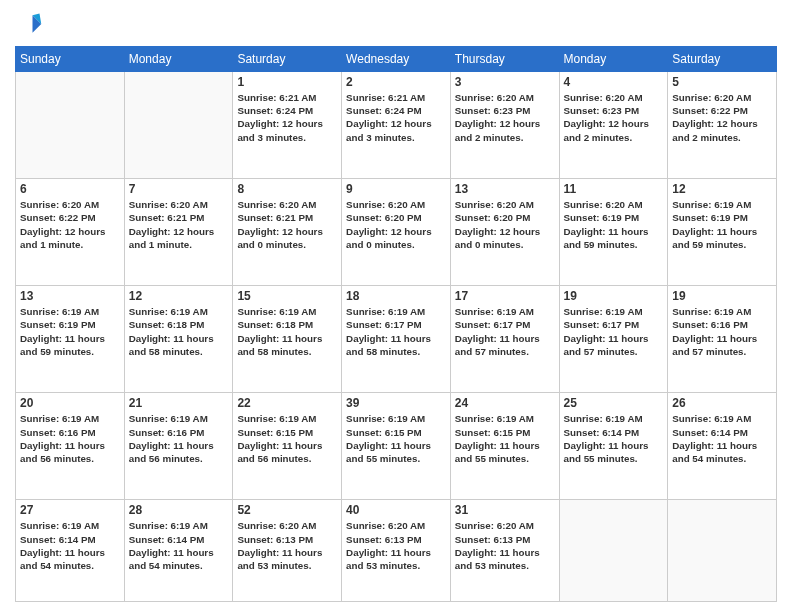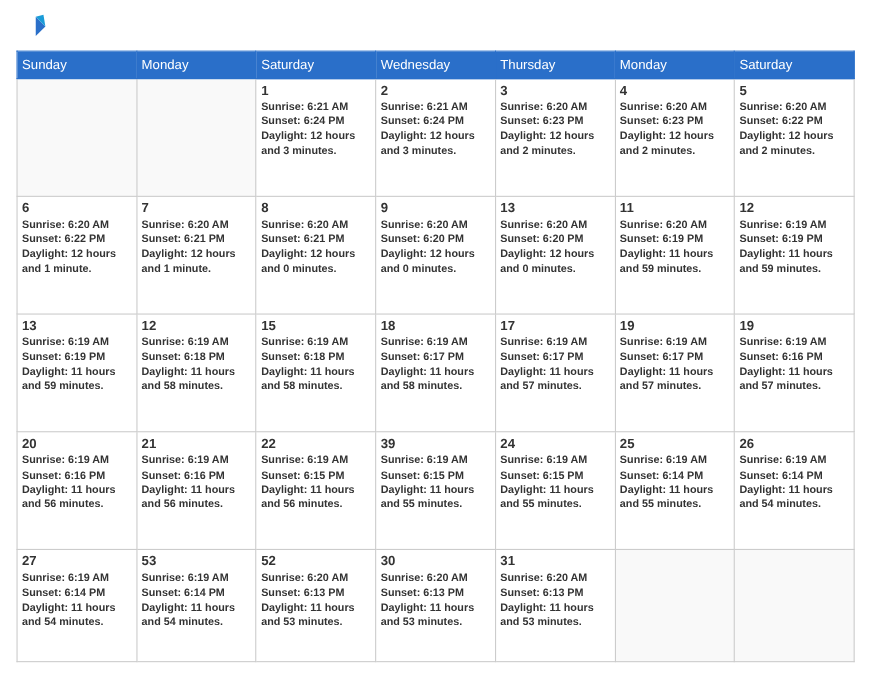--- a/index.html
+++ b/index.html
@@ -297,33 +297,33 @@
           </td>
         </tr>
         <tr class="last-row">
           <td>
             <span class="day-number">27</span>
             <div class="day-info" style="white-space: pre-line;">Sunrise: 6:19 AM
 Sunset: 6:14 PM
 Daylight: 11 hours and 54 minutes.</div>
           </td>
           <td>
-            <span class="day-number">53</span>
+            <span class="day-number">28</span>
             <div class="day-info" style="white-space: pre-line;">Sunrise: 6:19 AM
 Sunset: 6:14 PM
 Daylight: 11 hours and 54 minutes.</div>
           </td>
           <td>
             <span class="day-number">52</span>
             <div class="day-info" style="white-space: pre-line;">Sunrise: 6:20 AM
 Sunset: 6:13 PM
 Daylight: 11 hours and 53 minutes.</div>
           </td>
           <td>
-            <span class="day-number">30</span>
+            <span class="day-number">40</span>
             <div class="day-info" style="white-space: pre-line;">Sunrise: 6:20 AM
 Sunset: 6:13 PM
 Daylight: 11 hours and 53 minutes.</div>
           </td>
           <td>
             <span class="day-number">31</span>
             <div class="day-info" style="white-space: pre-line;">Sunrise: 6:20 AM
 Sunset: 6:13 PM
 Daylight: 11 hours and 53 minutes.</div>
           </td>

